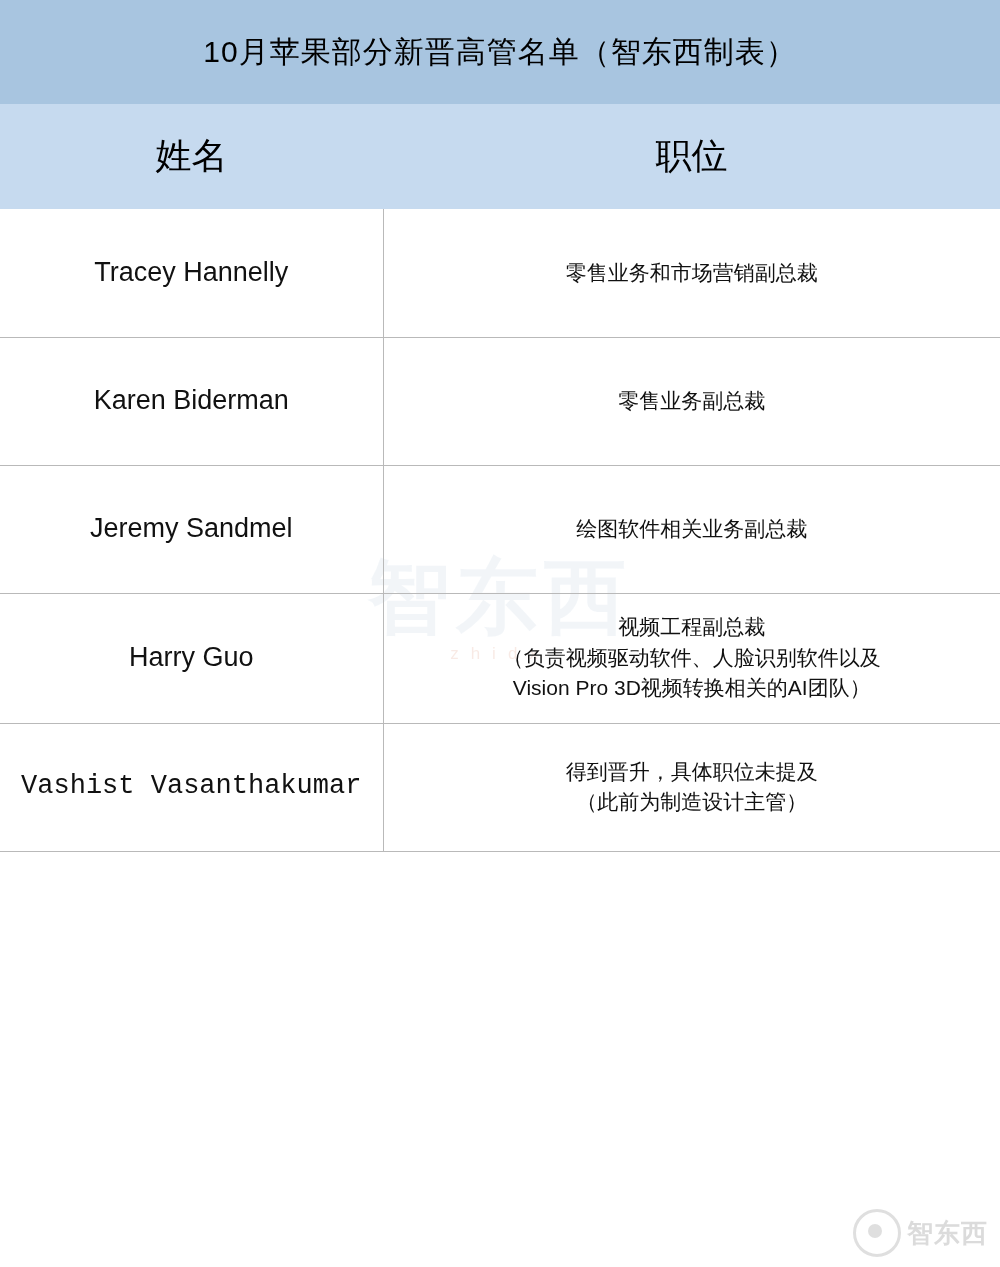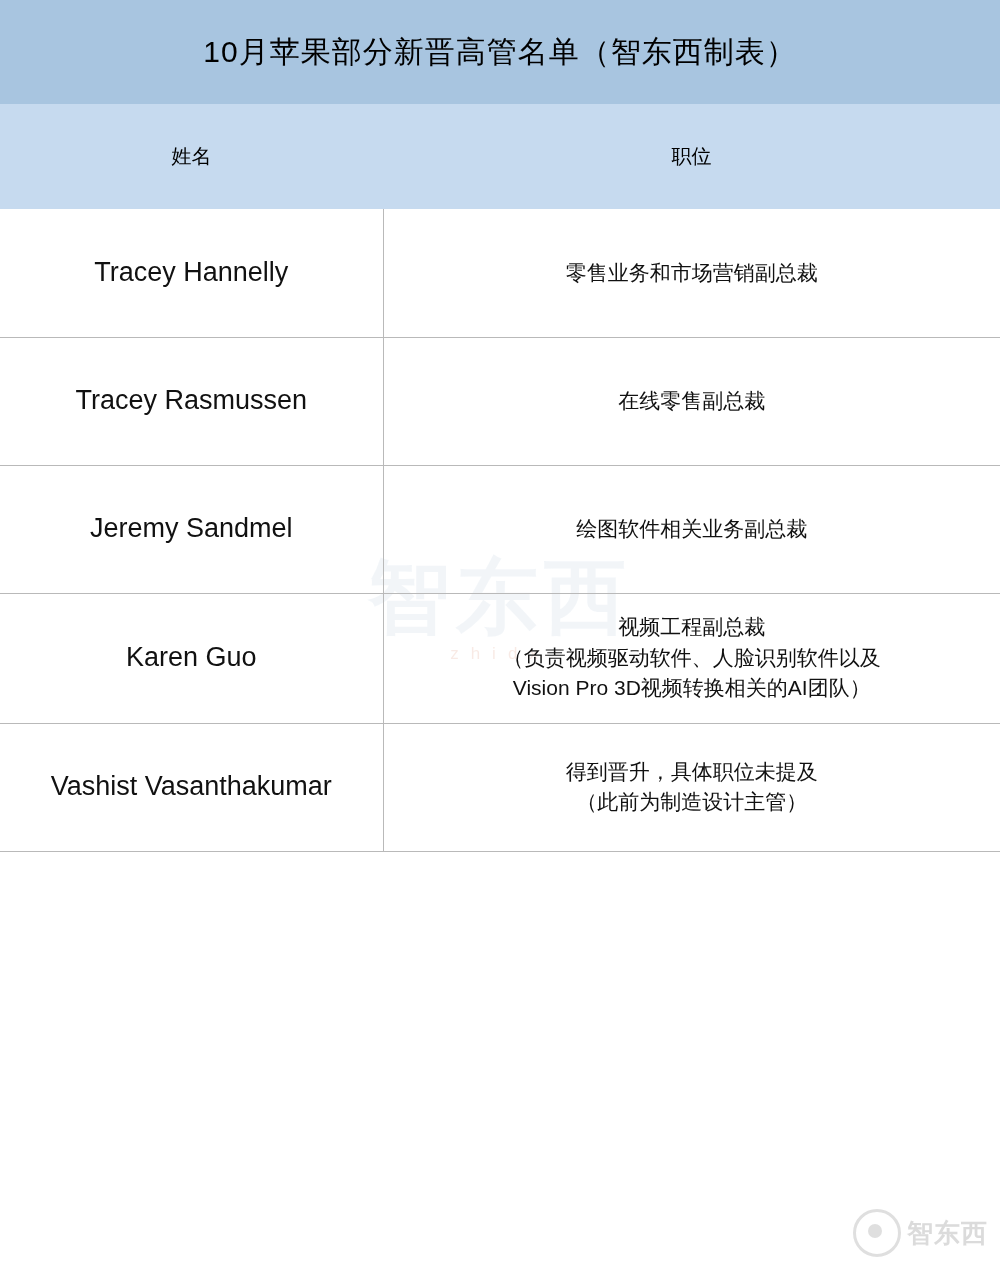--- a/index.html
+++ b/index.html
@@ -109,21 +109,21 @@
     font-size: 30px;
     color: #000000;
     letter-spacing: 1px;
   }
 
   .header-cell {
     height: 105px;
     background: #c6daef;
     text-align: center;
     vertical-align: middle;
-    font-size: 20px;
+    font-size: 36px;
     color: #000;
   }
   .header-cell.name-col {
     border-right: 0;
   }
 
   .col-name { width: 383px; }
   .col-pos  { width: 617px; }
 
   .body-row td {
@@ -145,20 +145,21 @@
   .r-tall { height: 128px; }
   .r-xtall { height: 130px; }
 
   .multi-line {
     white-space: pre-line;
     line-height: 1.5;
     font-size: 26px;
   }
   .cell-name.small {
     font-size: 26px;
+    font-family: Liberation Mono, monospace;
   }
 </style>
 </head>
 <body>
 
 <div class="page">
 
   <div class="watermark-center">
     <div class="wm-text">智东西</div>
     <div class="wm-sub">zhidx</div>
@@ -176,29 +177,29 @@
       <tr>
         <td class="header-cell name-col">姓名</td>
         <td class="header-cell">职位</td>
       </tr>
 
       <tr class="body-row r-tall">
         <td class="cell-name">Tracey Hannelly</td>
         <td class="cell-position">零售业务和市场营销副总裁</td>
       </tr>
       <tr class="body-row r-tall">
-        <td class="cell-name">Tracey Rasmussen</td>
-        <td class="cell-position">在线零售副总裁</td>
+        <td class="cell-name">Karen Biderman</td>
+        <td class="cell-position">零售业务副总裁</td>
       </tr>
       <tr class="body-row r-tall">
         <td class="cell-name">Jeremy Sandmel</td>
         <td class="cell-position">绘图软件相关业务副总裁</td>
       </tr>
       <tr class="body-row r-xtall">
-        <td class="cell-name">Karen Guo</td>
+        <td class="cell-name">Harry Guo</td>
         <td class="cell-position multi-line">视频工程副总裁
 （负责视频驱动软件、人脸识别软件以及
 Vision Pro 3D视频转换相关的AI团队）</td>
       </tr>
       <tr class="body-row" style="height:128px">
         <td class="cell-name small">Vashist Vasanthakumar</td>
         <td class="cell-position multi-line">得到晋升，具体职位未提及
 （此前为制造设计主管）</td>
       </tr>
     </tbody>

